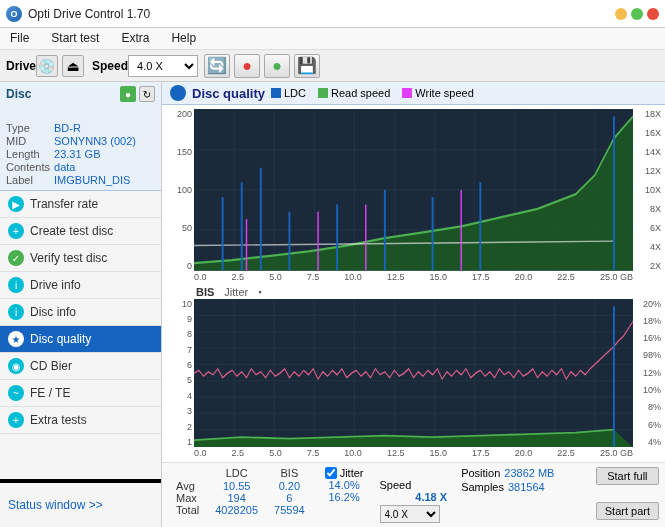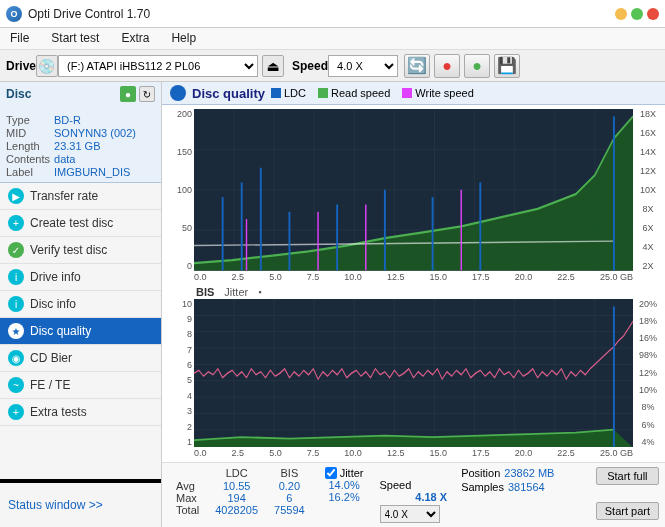--- a/index.html
+++ b/index.html
@@ -120,21 +120,21 @@
     }
 
     
     .disc-info-panel {
       background: #e8f0fa;
       border-bottom: 1px solid #b0c4de;
       padding: 4px 6px;
     }
     .disc-info-header {
       display: flex; align-items: center; justify-content: space-between;
-      margin-bottom: 12px;
+      margin-bottom: 20px;
     }
     .disc-info-title { font-weight: bold; color: #1a5276; font-size: 12px; }
     .disc-info-grid { display: grid; grid-template-columns: auto 1fr; gap: 1px 4px; }
     .disc-info-key { color: #555; font-size: 11px; }
     .disc-info-val { color: #1a5276; font-size: 11px; font-weight: 500; }
     .disc-info-val.blue { color: #1565c0; }
     .disc-info-val.data-link { color: #1565c0; }
 
     
     .nav-item {
@@ -212,21 +212,21 @@
       align-items: flex-end;
       font-size: 9px;
       color: #555;
       padding-right: 2px;
     }
     .y-axis-right {
       width: 28px;
       display: flex;
       flex-direction: column;
       justify-content: space-between;
-      align-items: center;
+      align-items: flex-end;
       font-size: 9px;
       color: #555;
       padding-left: 2px;
     }
     .chart-svg-container {
       flex: 1;
       position: relative;
     }
     .chart-svg-container svg {
       width: 100%;
@@ -303,23 +303,20 @@
 <div class="menu-bar">
   <span class="menu-item">File</span>
   <span class="menu-item">Start test</span>
   <span class="menu-item">Extra</span>
   <span class="menu-item">Help</span>
 </div>
 
 <div class="drive-bar">
   <span class="drive-label">Drive</span>
   <div class="drive-icon-btn">💿</div>
-  <select class="drive-select">
-    <option>(F:) ATAPI iHBS112  2 PL06</option>
-  </select>
   <div class="drive-icons">
     <div class="drive-icon-btn">⏏</div>
   </div>
   <span class="speed-label">Speed</span>
   <select class="speed-select">
     <option>4.0 X</option>
   </select>
   <div class="action-btns">
     <div class="action-btn">🔄</div>
     <div class="action-btn" style="color:#e53935;">●</div>

